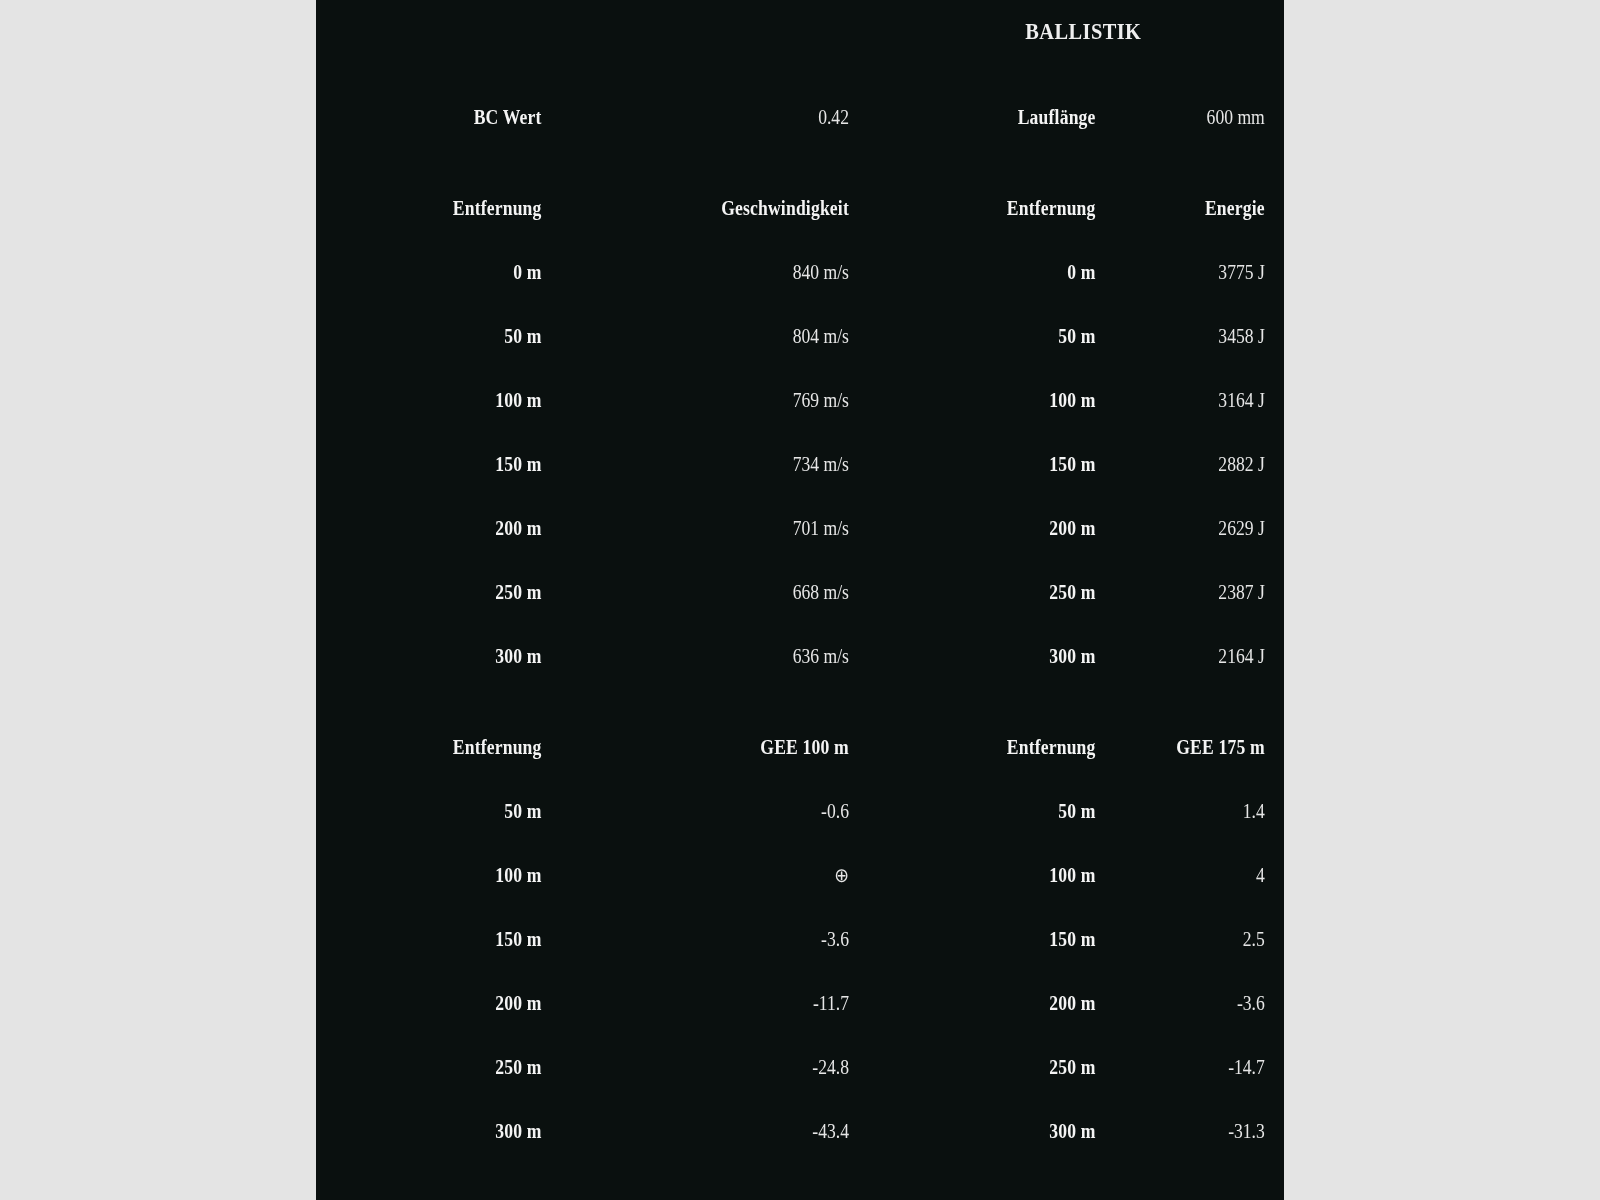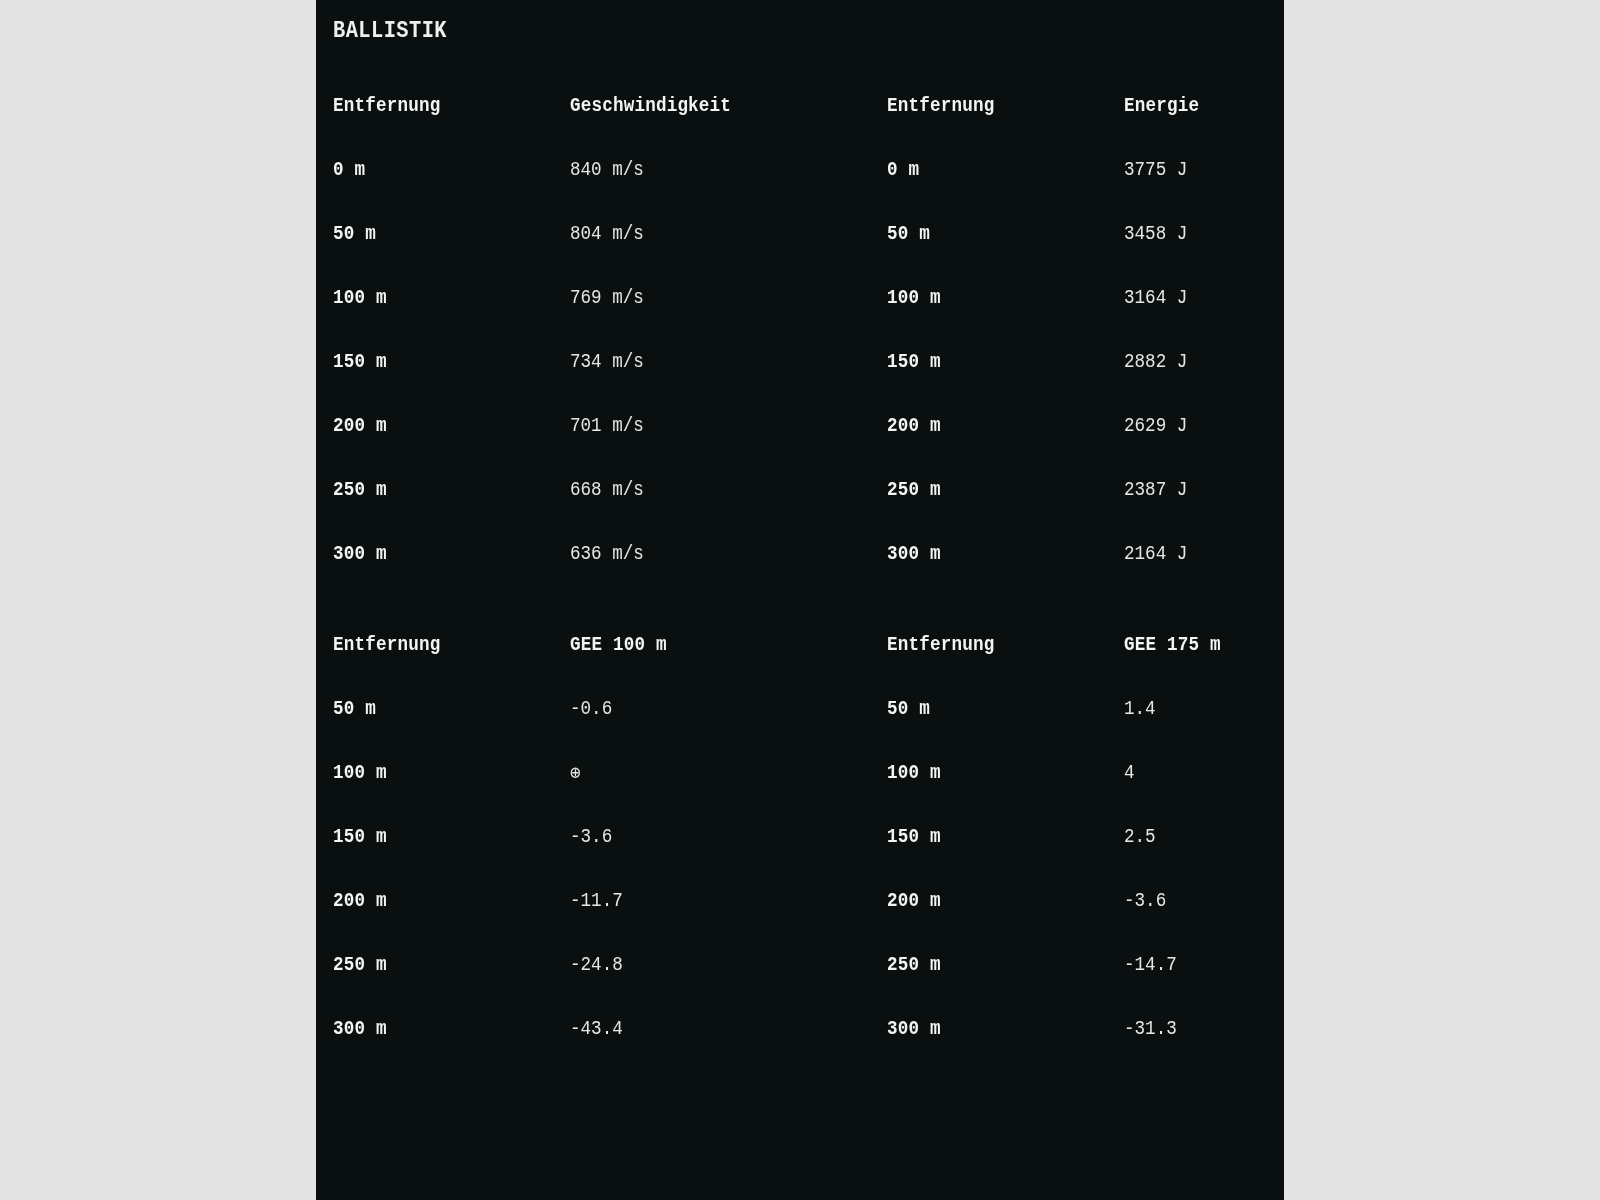--- a/index.html
+++ b/index.html
@@ -12,23 +12,24 @@
     overflow: hidden;
     background: #e4e4e4;
   }
   .panel {
     box-sizing: border-box;
     width: 968px;
     height: 1200px;
     margin: 0 auto;
     background: #0a100f;
     color: #efefef;
-    font-family: Liberation Mono, monospace;
+    font-family: Liberation Serif, serif;
     padding-top: 16px;
     overflow: hidden;
+    text-align: right;
   }
   .title {
     margin: 0 0 0 17px;
     height: 30px;
     line-height: 30px;
     font-size: 24px;
     font-weight: bold;
     letter-spacing: 0.5px;
     transform: scaleX(0.85);
     transform-origin: 0 50%;
@@ -58,20 +59,26 @@
     font-weight: normal;
     color: #e6e6e6;
   }
 </style>
 </head>
 <body>
 
 <div class="panel">
   <h1 class="title">BALLISTIK</h1>
 
+  <div class="row info-row">
+    <span class="cell label">BC Wert</span>
+    <span class="cell value">0.42</span>
+    <span class="cell label">Lauflänge</span>
+    <span class="cell value">600 mm</span>
+  </div>
 
   <div id="tables">
       <div>
         <div class="row header-row">
           <span class="cell label">Entfernung</span>
           <span class="cell label">Geschwindigkeit</span>
           <span class="cell label">Entfernung</span>
           <span class="cell label">Energie</span>
         </div>
         <div class="row">

